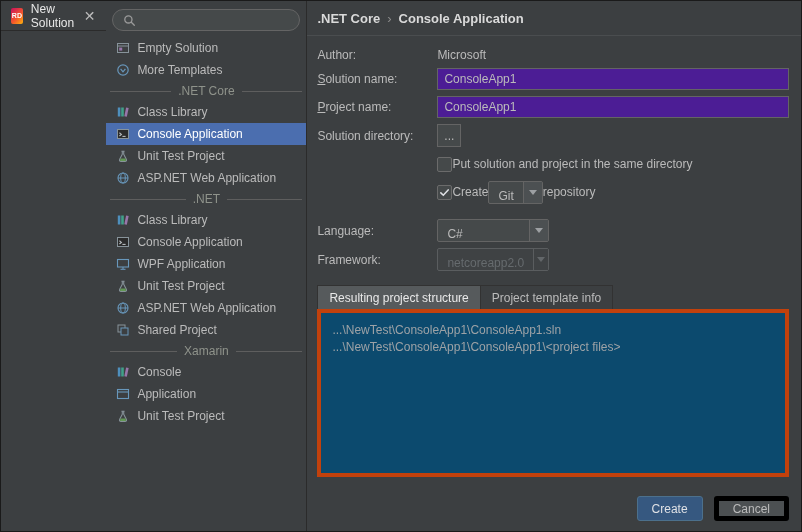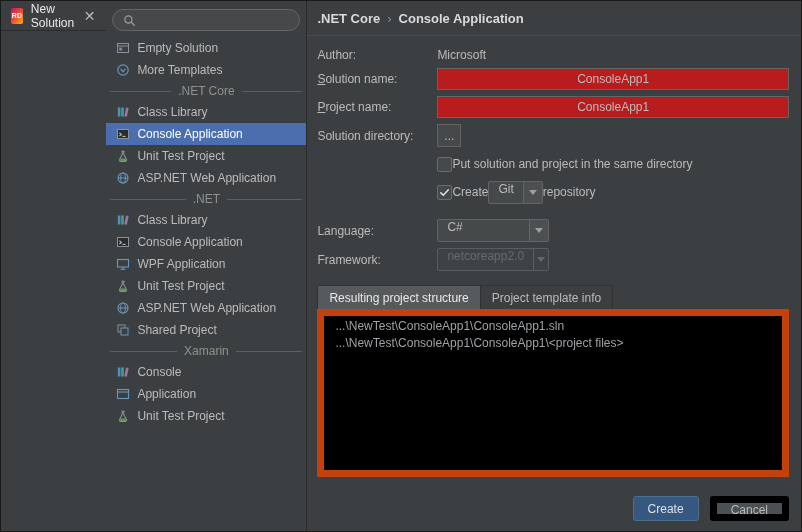--- a/index.html
+++ b/index.html
@@ -40,54 +40,54 @@
   
   .main { flex:1; display:flex; flex-direction:column; padding:0 12px 10px 10px; min-width:0; }
   .breadcrumb { padding:10px 12px 9px 10px; margin:0 -12px 0 -10px; border-bottom:1px solid #4A4D4F;
                 font-weight:bold; font-size:13px; color:#DADADA; display:flex; align-items:center; gap:7px; }
   .bc-sep { color:#8C8C8C; font-weight:normal; }
 
   .form { display:grid; grid-template-columns:120px 1fr; row-gap:6px; column-gap:0; align-items:center; margin-top:12px; }
   .flabel { color:#BBBBBB; }
   .mnemonic::first-letter { text-decoration:underline; }
   .fvalue { color:#BBBBBB; }
-  .tinput { width:100%; height:22px; background:#b91c1c; border:1px solid #646464; color:#BBBBBB; padding:0 6px;
-            font-family:"Liberation Sans",sans-serif; font-size:12px; outline:none;text-align:center; }
+  .tinput { width:100%; height:22px; background:#4c1d95; border:1px solid #646464; color:#BBBBBB; padding:0 6px;
+            font-family:"Liberation Sans",sans-serif; font-size:12px; outline:none; }
   .dir-row { display:flex; align-items:center; gap:4px; }
   .dir-row .tinput { flex:1; }
   .browse-btn { width:24px; height:23px; background:#45494A; border:1px solid #646464; color:#BBBBBB; font-size:12px;
                 display:flex; align-items:center; justify-content:center; cursor:pointer; flex:0 0 24px; }
 
   .check-row { display:flex; align-items:center; gap:0; height:22px; }
   .checkbox { width:15px; height:15px; background:#45494A; border:1px solid #6B6B6B; border-radius:2px;
               display:flex; align-items:center; justify-content:center; cursor:pointer; flex:0 0 15px; }
 
-  .combo { display:inline-flex; align-items:flex-start; height:23px; background:#45494A; border:1px solid #646464; border-radius:2px; cursor:pointer; }
+  .combo { display:inline-flex; align-items:flex-end; height:23px; background:#45494A; border:1px solid #646464; border-radius:2px; cursor:pointer; }
   .combo-text { padding:0 9px; white-space:nowrap; }
   .combo-btn { width:19px; align-self:stretch; border-left:1px solid #646464; background:#4C5052; display:flex; align-items:center; justify-content:center; }
   .combo.wide { width:112px; }
   .combo.wide .combo-text { flex:1; }
   .combo.disabled { background:#3F4244; border-color:#5A5D5F; cursor:default; }
   .combo.disabled .combo-text { color:#666B6E; }
   .combo.disabled .combo-btn { background:#3F4244; border-left-color:#5A5D5F; }
 
   .lang-gap { height:4px; grid-column:1 / 3; }
 
   
   .tabs { display:flex; margin-top:14px; align-items:flex-end; }
   .tab { height:24px; display:flex; align-items:center; padding:0 11px; border:1px solid #323232; border-bottom:none;
          background:#3C3F41; color:#BBBBBB; cursor:pointer; margin-right:-1px; }
   .tab.active { background:#565A5C; color:#E9E9E9; }
-  .panel { height:168px; background:#000000; border:7px solid #c2410c; padding:2px 11px; overflow:hidden; }
+  .panel { height:168px; background:#0c4a6e; border:4px solid #c2410c; padding:9px 11px; overflow:hidden; }
   .stru-line { color:#9DA2A6; line-height:17px; white-space:nowrap; }
 
   
   .actions { margin-top:auto; display:flex; justify-content:flex-end; gap:11px; padding-top:12px; }
   .btn { height:25px; min-width:61px; padding:0 14px; border-radius:3px; font-family:"Liberation Sans",sans-serif;
-         font-size:12px; cursor:pointer; background:#4C5052; border:7px solid #000000; color:#BBBBBB; }
+         font-size:12px; cursor:pointer; background:#4C5052; border:5px solid #000000; color:#BBBBBB; }
   .btn.primary { background:#365880; border:1px solid #4C708C; color:#DFE1E5; }
 </style>
 </head>
 <body>
 
 <div class="window">
 
   <div class="titlebar">
     <span class="logo">RD</span>
     <span class="title">New Solution</span>

